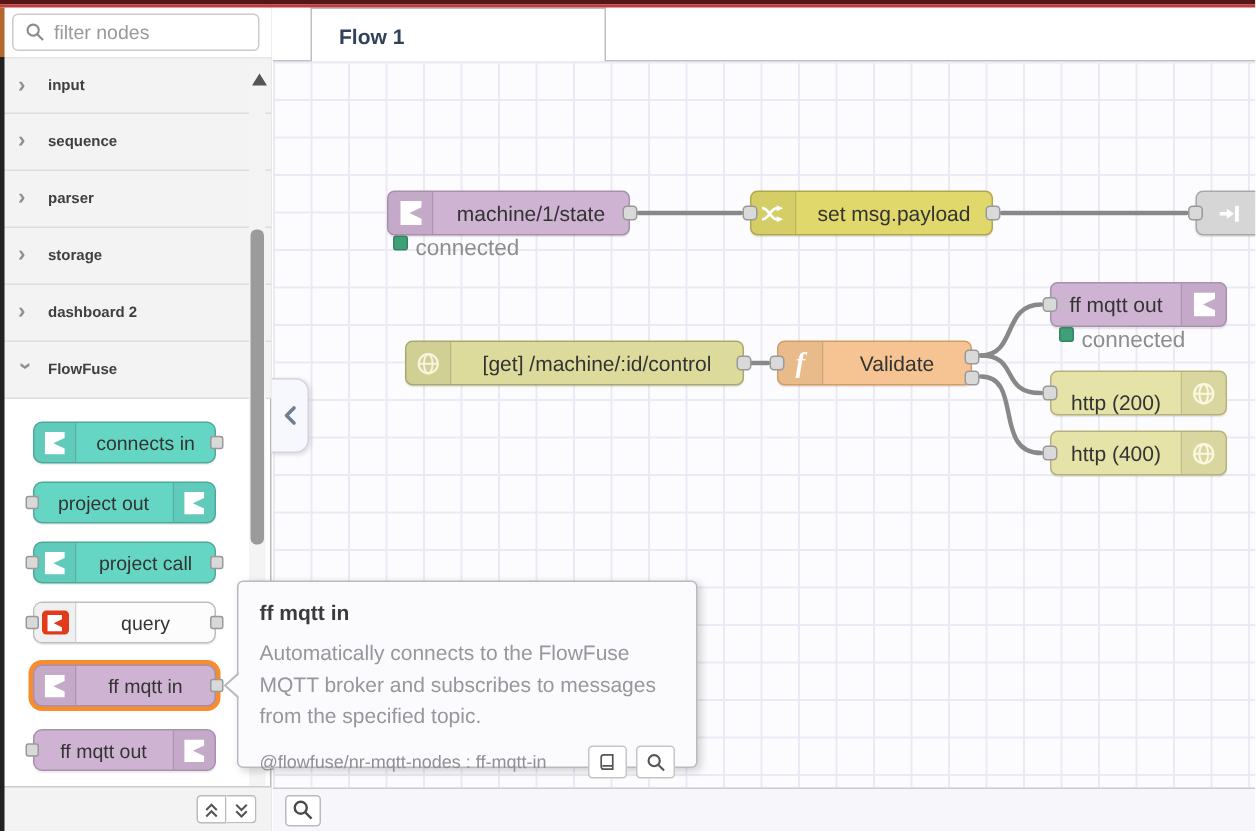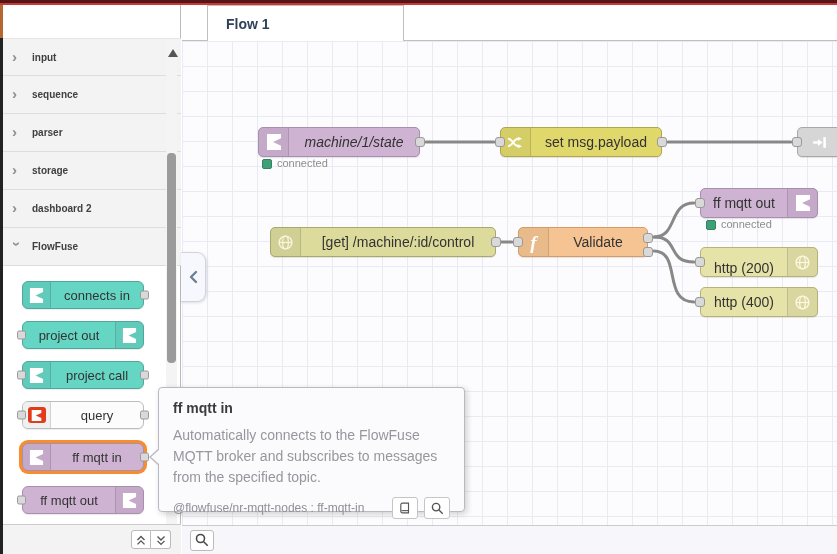--- a/index.html
+++ b/index.html
@@ -74,21 +74,21 @@
   .node.httpres{ background:#e5e3a8; border-color:#b5b37a; }
   .node.func   { background:#f6c492; border-color:#d49b64; }
   .node.linkn  { background:#d6d6d6; border-color:#a8a8a8; width:44px; justify-content:center; }
   .port { position:absolute; width:10px; height:10px; background:#d9d9d9; border:1px solid #999; border-radius:3px; top:50%; transform:translateY(-50%); cursor:crosshair; }
   .port.l { left:-6px; } .port.r { right:-6px; }
   .port.o1 { right:-6px; top:5px; transform:none; }
   .port.o2 { right:-6px; top:19px; transform:none; }
   .fglyph { font-family:"Liberation Serif",serif; font-style:italic; font-weight:bold; font-size:19px; color:#fff; line-height:1; }
   .node.func .nlabel { }
 
-  .status { position:absolute; display:flex; align-items:flex-end; gap:5px; font-size:11px; color:#8d8d8d; z-index:3; }
+  .status { position:absolute; display:flex; align-items:flex-start; gap:5px; font-size:15px; color:#8d8d8d; z-index:3; }
   .status .dot { width:10px; height:10px; background:#3ea078; border-radius:2px; border:1px solid #35835f; }
 
   
   .handle { position:absolute; left:181px; top:252px; width:25px; height:50px; background:#f7f8fd; border:1px solid #d3d3e0; border-left:none; border-radius:0 9px 9px 0; display:flex; align-items:center; justify-content:center; z-index:4; box-shadow:1px 1px 3px rgba(0,0,0,0.12); cursor:pointer; }
 
   
   .canvas-footer { position:absolute; left:182px; top:525px; width:655px; height:29px; background:#f6f6fb; border-top:1px solid #ccc; display:flex; align-items:center; padding-left:8px; z-index:2; }
   .cf-btn { width:24px; height:21px; background:#fff; border:1px solid #bbb; border-radius:3px; display:flex; align-items:center; justify-content:center; cursor:pointer; }
 
   
@@ -105,20 +105,29 @@
 </head>
 <body>
 
 <div class="app">
   <div class="topbar-dark"></div>
   <div class="topbar-red"></div>
   <div class="edge-orange"></div>
   <div class="edge-dark"></div>
 
   <aside class="palette">
+    <div class="palette-search">
+      <div class="palette-search-box">
+        <svg width="13" height="13" viewBox="0 0 14 14">
+            <circle cx="5.5" cy="5.5" r="4" fill="none" stroke="#8a8a8a" stroke-width="1.5"></circle>
+            <line x1="8.6" y1="8.6" x2="12.6" y2="12.6" stroke="#8a8a8a" stroke-width="1.5"></line>
+          </svg>
+        <input placeholder="filter nodes" style="">
+      </div>
+    </div>
 
     <div class="cat-list">
       <div class="category">
         <span class="chev">›</span>
         <span class="cat-label">input</span>
       </div>
       <div class="category">
         <span class="chev">›</span>
         <span class="cat-label">sequence</span>
       </div>
@@ -229,21 +238,21 @@
 
   <svg class="wires">
     <path d="M426,142 L494,142" fill="none" stroke="#888" stroke-width="3" stroke-linecap="round"></path>
     <path d="M668,142 L791,142" fill="none" stroke="#888" stroke-width="3" stroke-linecap="round"></path>
     <path d="M490,242 L512,242" fill="none" stroke="#888" stroke-width="3" stroke-linecap="round"></path>
     <path d="M654,237 C678,237 668,203 694,203" fill="none" stroke="#888" stroke-width="3" stroke-linecap="round"></path>
     <path d="M654,237 C680,237 666,262 694,262" fill="none" stroke="#888" stroke-width="3" stroke-linecap="round"></path>
     <path d="M654,251 C682,251 662,302 694,302" fill="none" stroke="#888" stroke-width="3" stroke-linecap="round"></path>
   </svg>
 
-  <div class="node lav" style="left:258px;top:127px;width:162px;font-style:italic;">
+  <div class="node lav" style="left:258px;top:127px;width:162px;">
     <span class="chip cl">
         <svg width="16" height="16" viewBox="0 0 16 16">
           <polygon points="1,0 15,0 15,4.2 7,8 15,11.8 15,16 1,16" fill="#fff"></polygon>
         </svg>
       </span>
     <span class="nlabel">machine/1/state</span>
     <span class="port r"></span>
   </div>
   <div class="status" style="left:262px;top:157px;">
     <span class="dot"></span>

